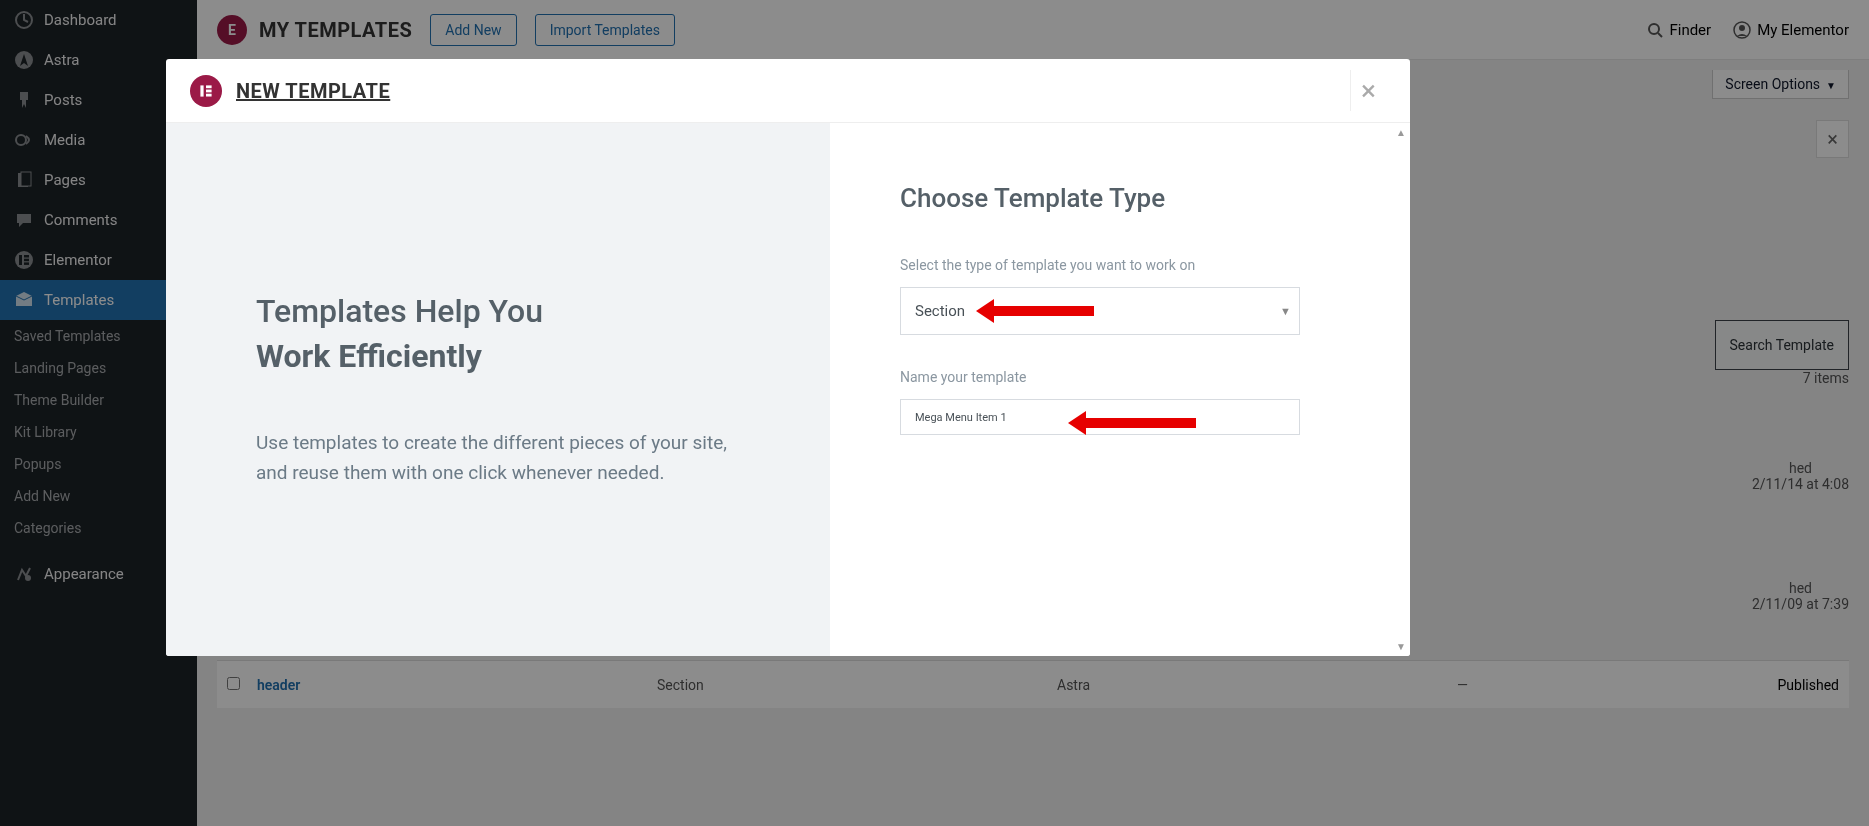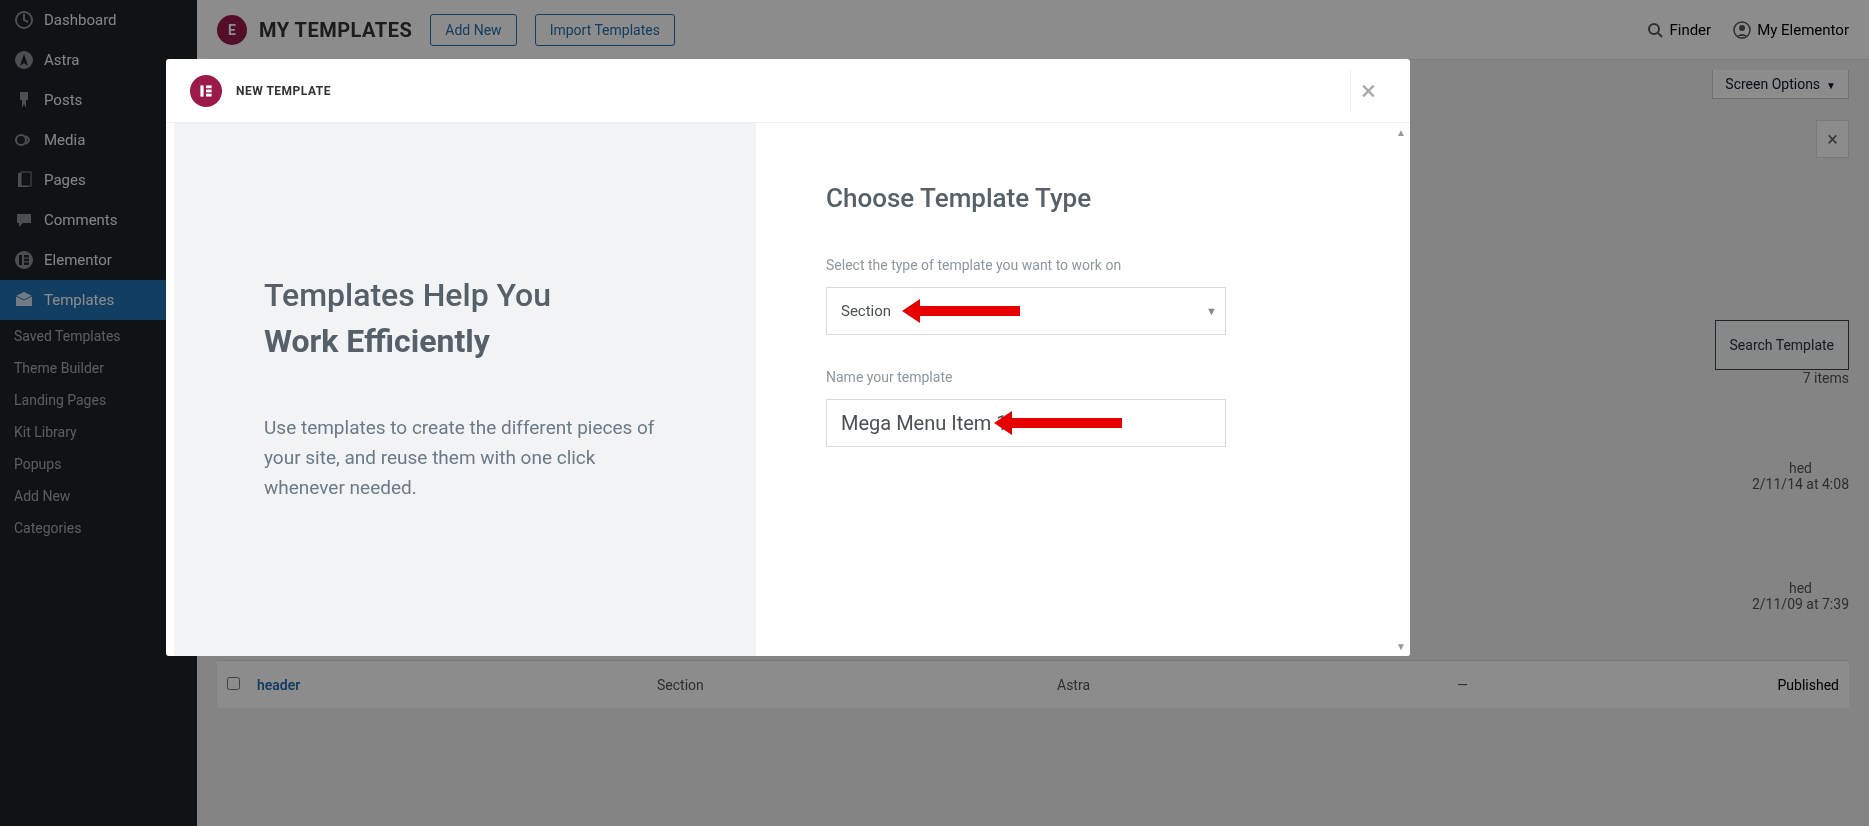--- a/index.html
+++ b/index.html
@@ -37,37 +37,37 @@
     .table-row .t-date { flex: 1; color: #555; }
     .date-block { position: absolute; right: 20px; color: #555; font-size: 14px; text-align: center; }
     .date-block.pos1 { top: 400px; }
     .date-block.pos2 { top: 520px; }
     .overlay-full { position: absolute; left: 0; top: 0; right: 0; bottom: 0; background: rgba(0,0,0,0.45); }
 
     
     .modal { position: absolute; left: 166px; top: 59px; width: 1244px; height: 597px; background: #fff; border-radius: 3px; overflow: hidden; display: flex; flex-direction: column; }
     .modal-header { height: 64px; display: flex; align-items: center; padding: 0 24px; border-bottom: 1px solid #eee; }
     .modal-header .logo-e { width: 32px; height: 32px; border-radius: 50%; background: #9b1a47; color: #fff; display: inline-flex; align-items: center; justify-content: center; margin-right: 14px; font-weight: bold; font-size: 15px; }
-    .modal-header .mh-title { font-size: 12px; font-weight: 700; color: #333; letter-spacing: 0.5px; }
+    .modal-header .mh-title { font-size: 20px; font-weight: 700; color: #333; letter-spacing: 0.5px; text-decoration: underline; }
     .modal-header .mh-spacer { flex: 1; }
     .modal-header .mh-close { color: #aaa; font-size: 28px; cursor: pointer; padding: 4px 10px; border-left: 1px solid #eee; }
 
     .modal-body { flex: 1; display: flex; }
-    .modal-left { width: 582px; background: #f1f3f5; padding: 0 90px; display: flex; flex-direction: column; justify-content: center; margin-left: 8px; }
+    .modal-left { width: 664px; background: #f1f3f5; padding: 0 90px; display: flex; flex-direction: column; justify-content: center; }
     .modal-left h1 { font-size: 32px; font-weight: 500; color: #556068; line-height: 1.3; }
     .modal-left h1 .bold { font-weight: 700; display: block; margin-top: 4px; }
     .modal-left p { margin-top: 50px; font-size: 19px; color: #6b7a86; line-height: 1.6; }
 
     .modal-right { flex: 1; background: #fff; padding: 60px 70px; position: relative; }
     .modal-right h2 { font-size: 26px; font-weight: 500; color: #556068; margin-bottom: 44px; }
     .modal-right .field-label { font-size: 14px; color: #8b97a1; margin-bottom: 14px; }
     .modal-right .select-wrap { position: relative; margin-bottom: 34px; }
     .modal-right select { width: 400px; height: 48px; border: 1px solid #d7dbe0; background: #fff; padding: 0 14px; font-size: 15px; color: #495157; appearance: none; cursor: pointer; }
     .modal-right .caret { position: absolute; right: 16px; top: 50%; transform: translateY(-50%); color: #888; pointer-events: none; font-size: 11px; left: 380px; right: auto;}
-    .modal-right input[type="text"] { width: 400px; height: 48px; border: 1px solid #d7dbe0; background: #fff; padding: 0 14px; font-size: 20px; color: #495157; }
+    .modal-right input[type="text"] { width: 400px; height: 36px; border: 1px solid #d7dbe0; background: #fff; padding: 0 14px; font-size: 11px; color: #495157; }
     .modal-right .create-btn { margin-top: 34px; width: 400px; height: 52px; background: #39b54a; color: #fff; border: none; font-size: 16px; font-weight: 600; cursor: pointer; }
 
     .scroll-up { position: absolute; right: 4px; top: 4px; color: #999; font-size: 10px; }
     .scroll-down { position: absolute; right: 4px; bottom: 4px; color: #999; font-size: 10px; }
 
     
     .arrow { position: absolute; pointer-events: none; }
     .arrow-body { height: 10px; background: #e60000; }
     .arrow-tip { width: 0; height: 0; border-top: 12px solid transparent; border-bottom: 12px solid transparent; border-right: 18px solid #e60000; position: absolute; left: -18px; top: -7px; }
 
@@ -144,26 +144,35 @@
   <div class="menu-item active">
     <span class="icon">
         <svg width="20" height="20" viewBox="0 0 20 20">
           <path d="M2 6 L10 2 L18 6 L18 16 L2 16 Z" fill="#fff"></path>
           <path d="M2 6 L10 10 L18 6" fill="none" stroke="#2271b1" stroke-width="1"></path>
         </svg>
       </span>
     <span>Templates</span>
   </div>
   <div class="sub-item">Saved Templates</div>
+  <div class="sub-item">Landing Pages</div>
   <div class="sub-item">Theme Builder</div>
-  <div class="sub-item">Landing Pages</div>
   <div class="sub-item">Kit Library</div>
   <div class="sub-item">Popups</div>
   <div class="sub-item">Add New</div>
   <div class="sub-item">Categories</div>
+  <div class="menu-item" style="margin-top:10px;">
+    <span class="icon">
+        <svg width="20" height="20" viewBox="0 0 20 20">
+          <path d="M4 16 L8 6 L12 12 L16 4" fill="none" stroke="#a7aaad" stroke-width="2"></path>
+          <circle cx="14" cy="14" r="3" fill="#a7aaad"></circle>
+        </svg>
+      </span>
+    <span>Appearance</span>
+  </div>
 </div>
 
 <div class="main-wrap">
   <div class="topbar">
     <span class="logo-e">E</span>
     <span class="title">MY TEMPLATES</span>
     <button class="btn-outline">Add New</button>
     <button class="btn-outline">Import Templates</button>
     <span class="spacer"></span>
     <span class="right-item">

